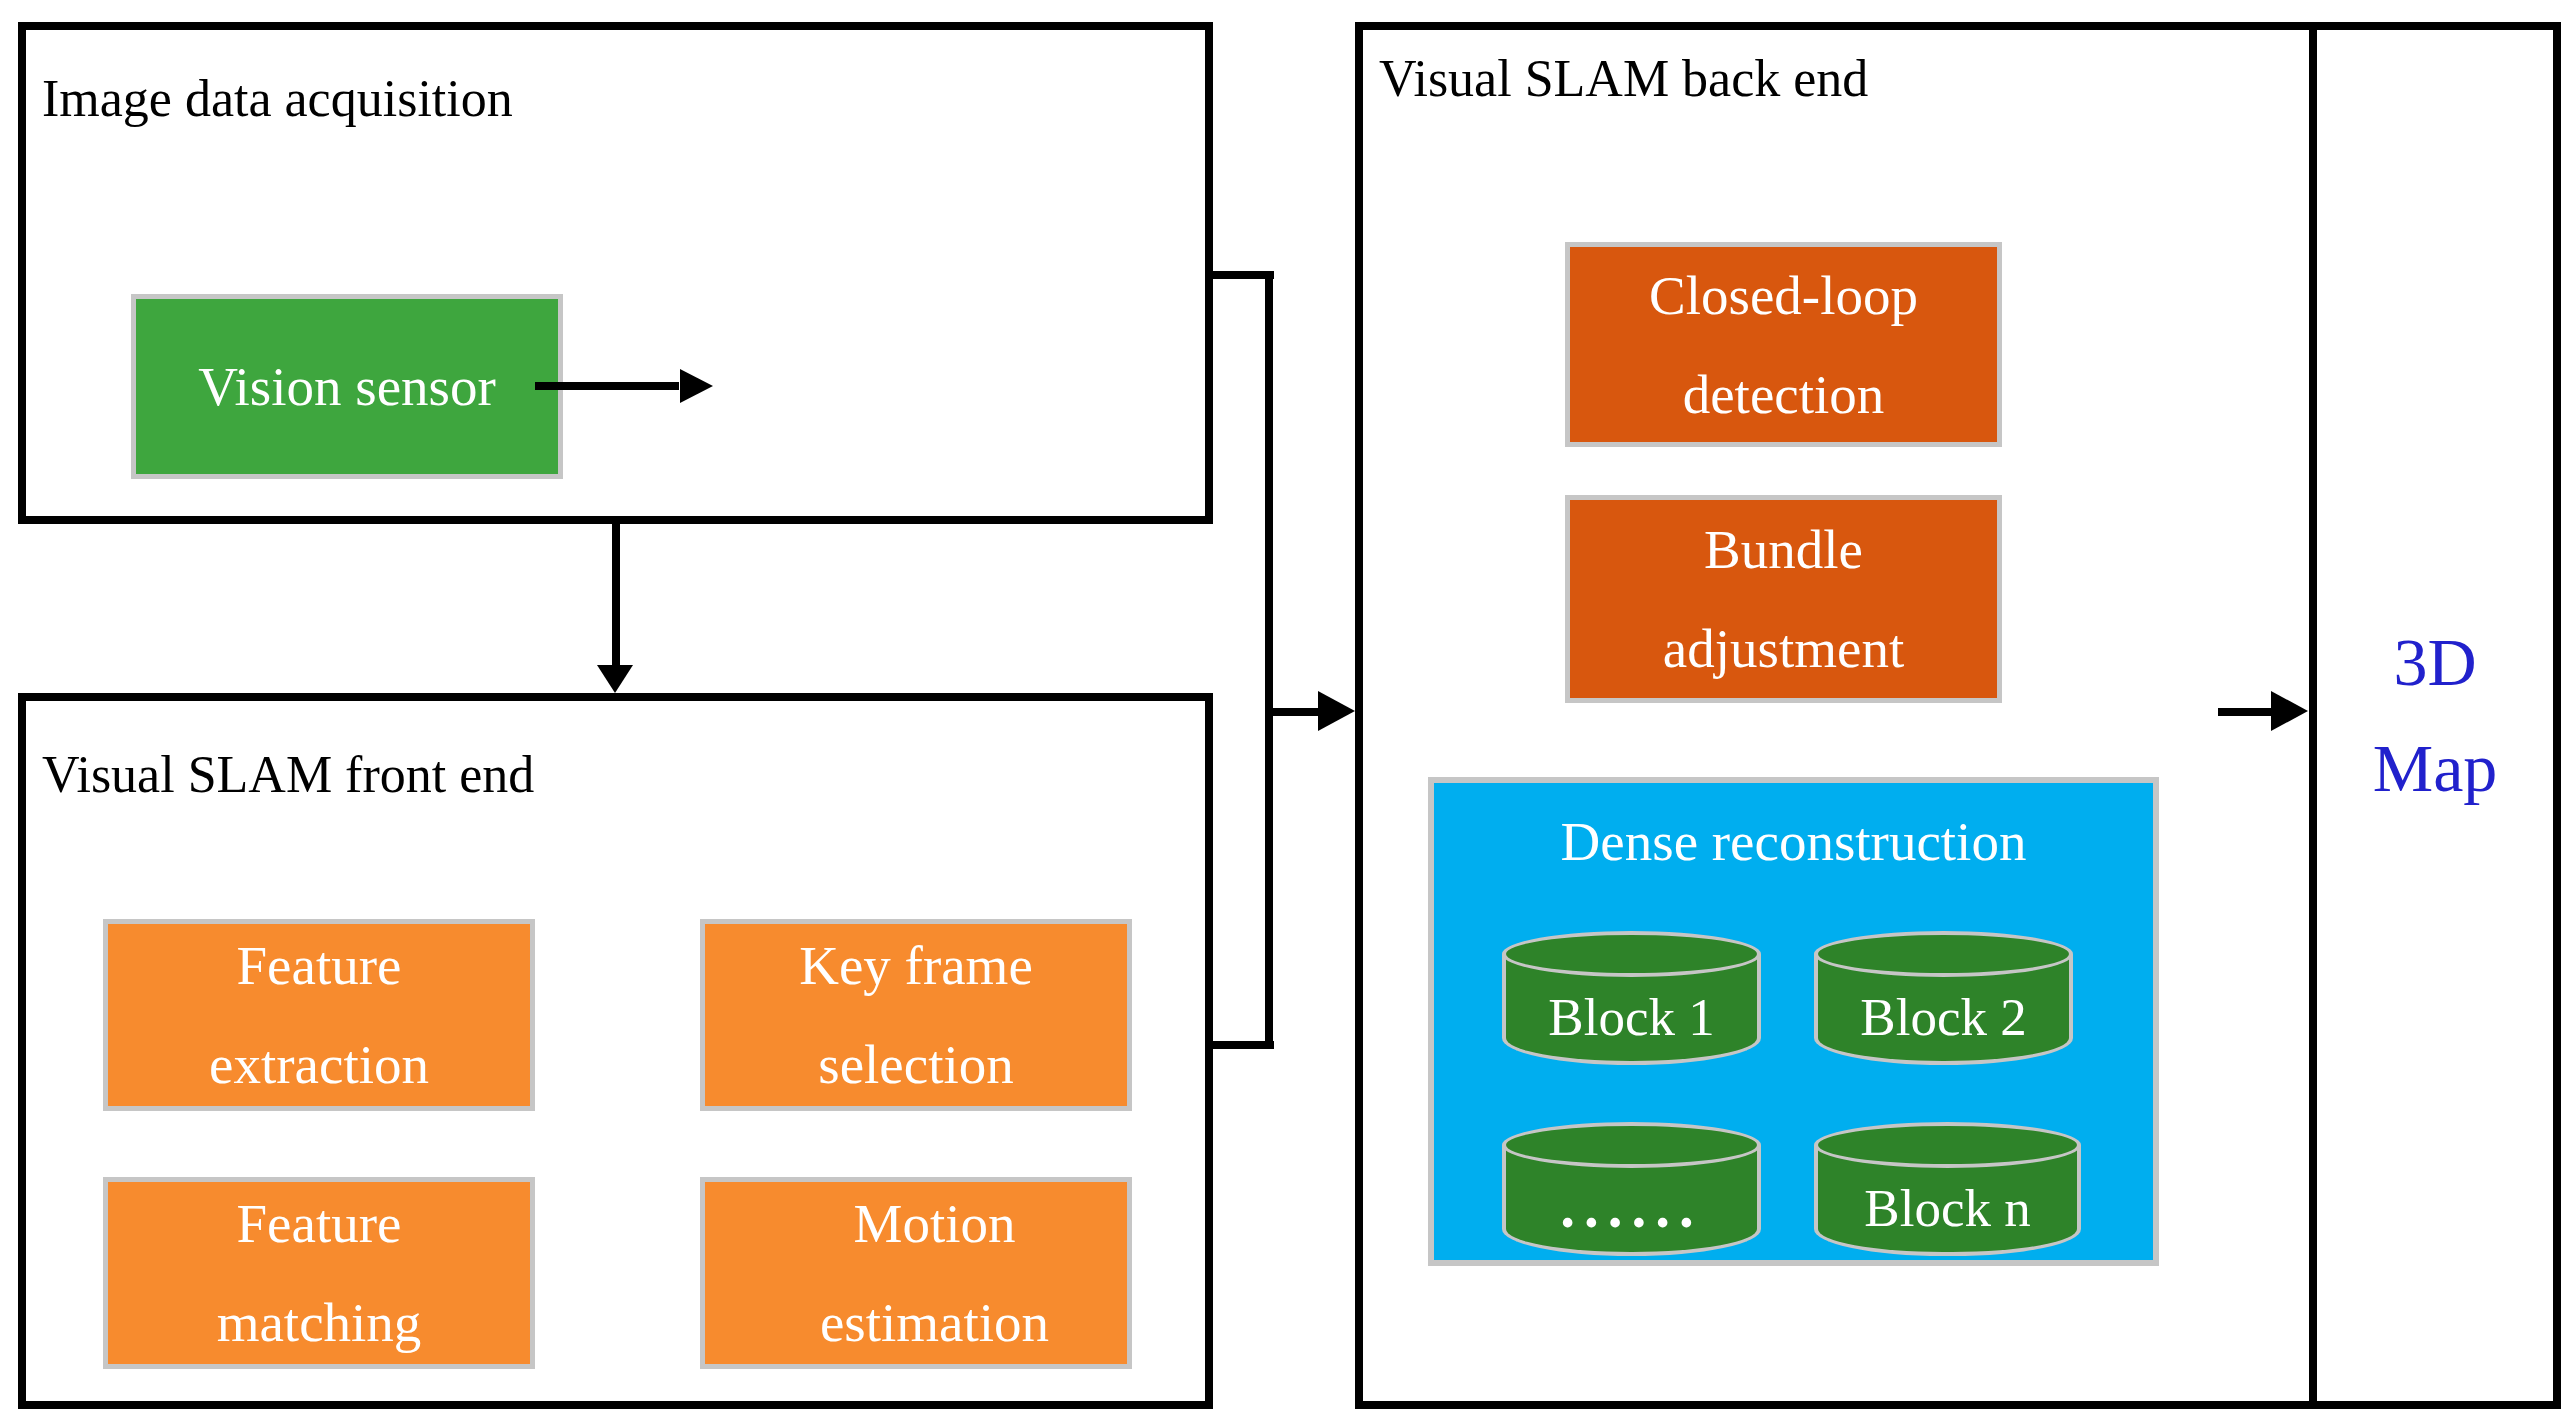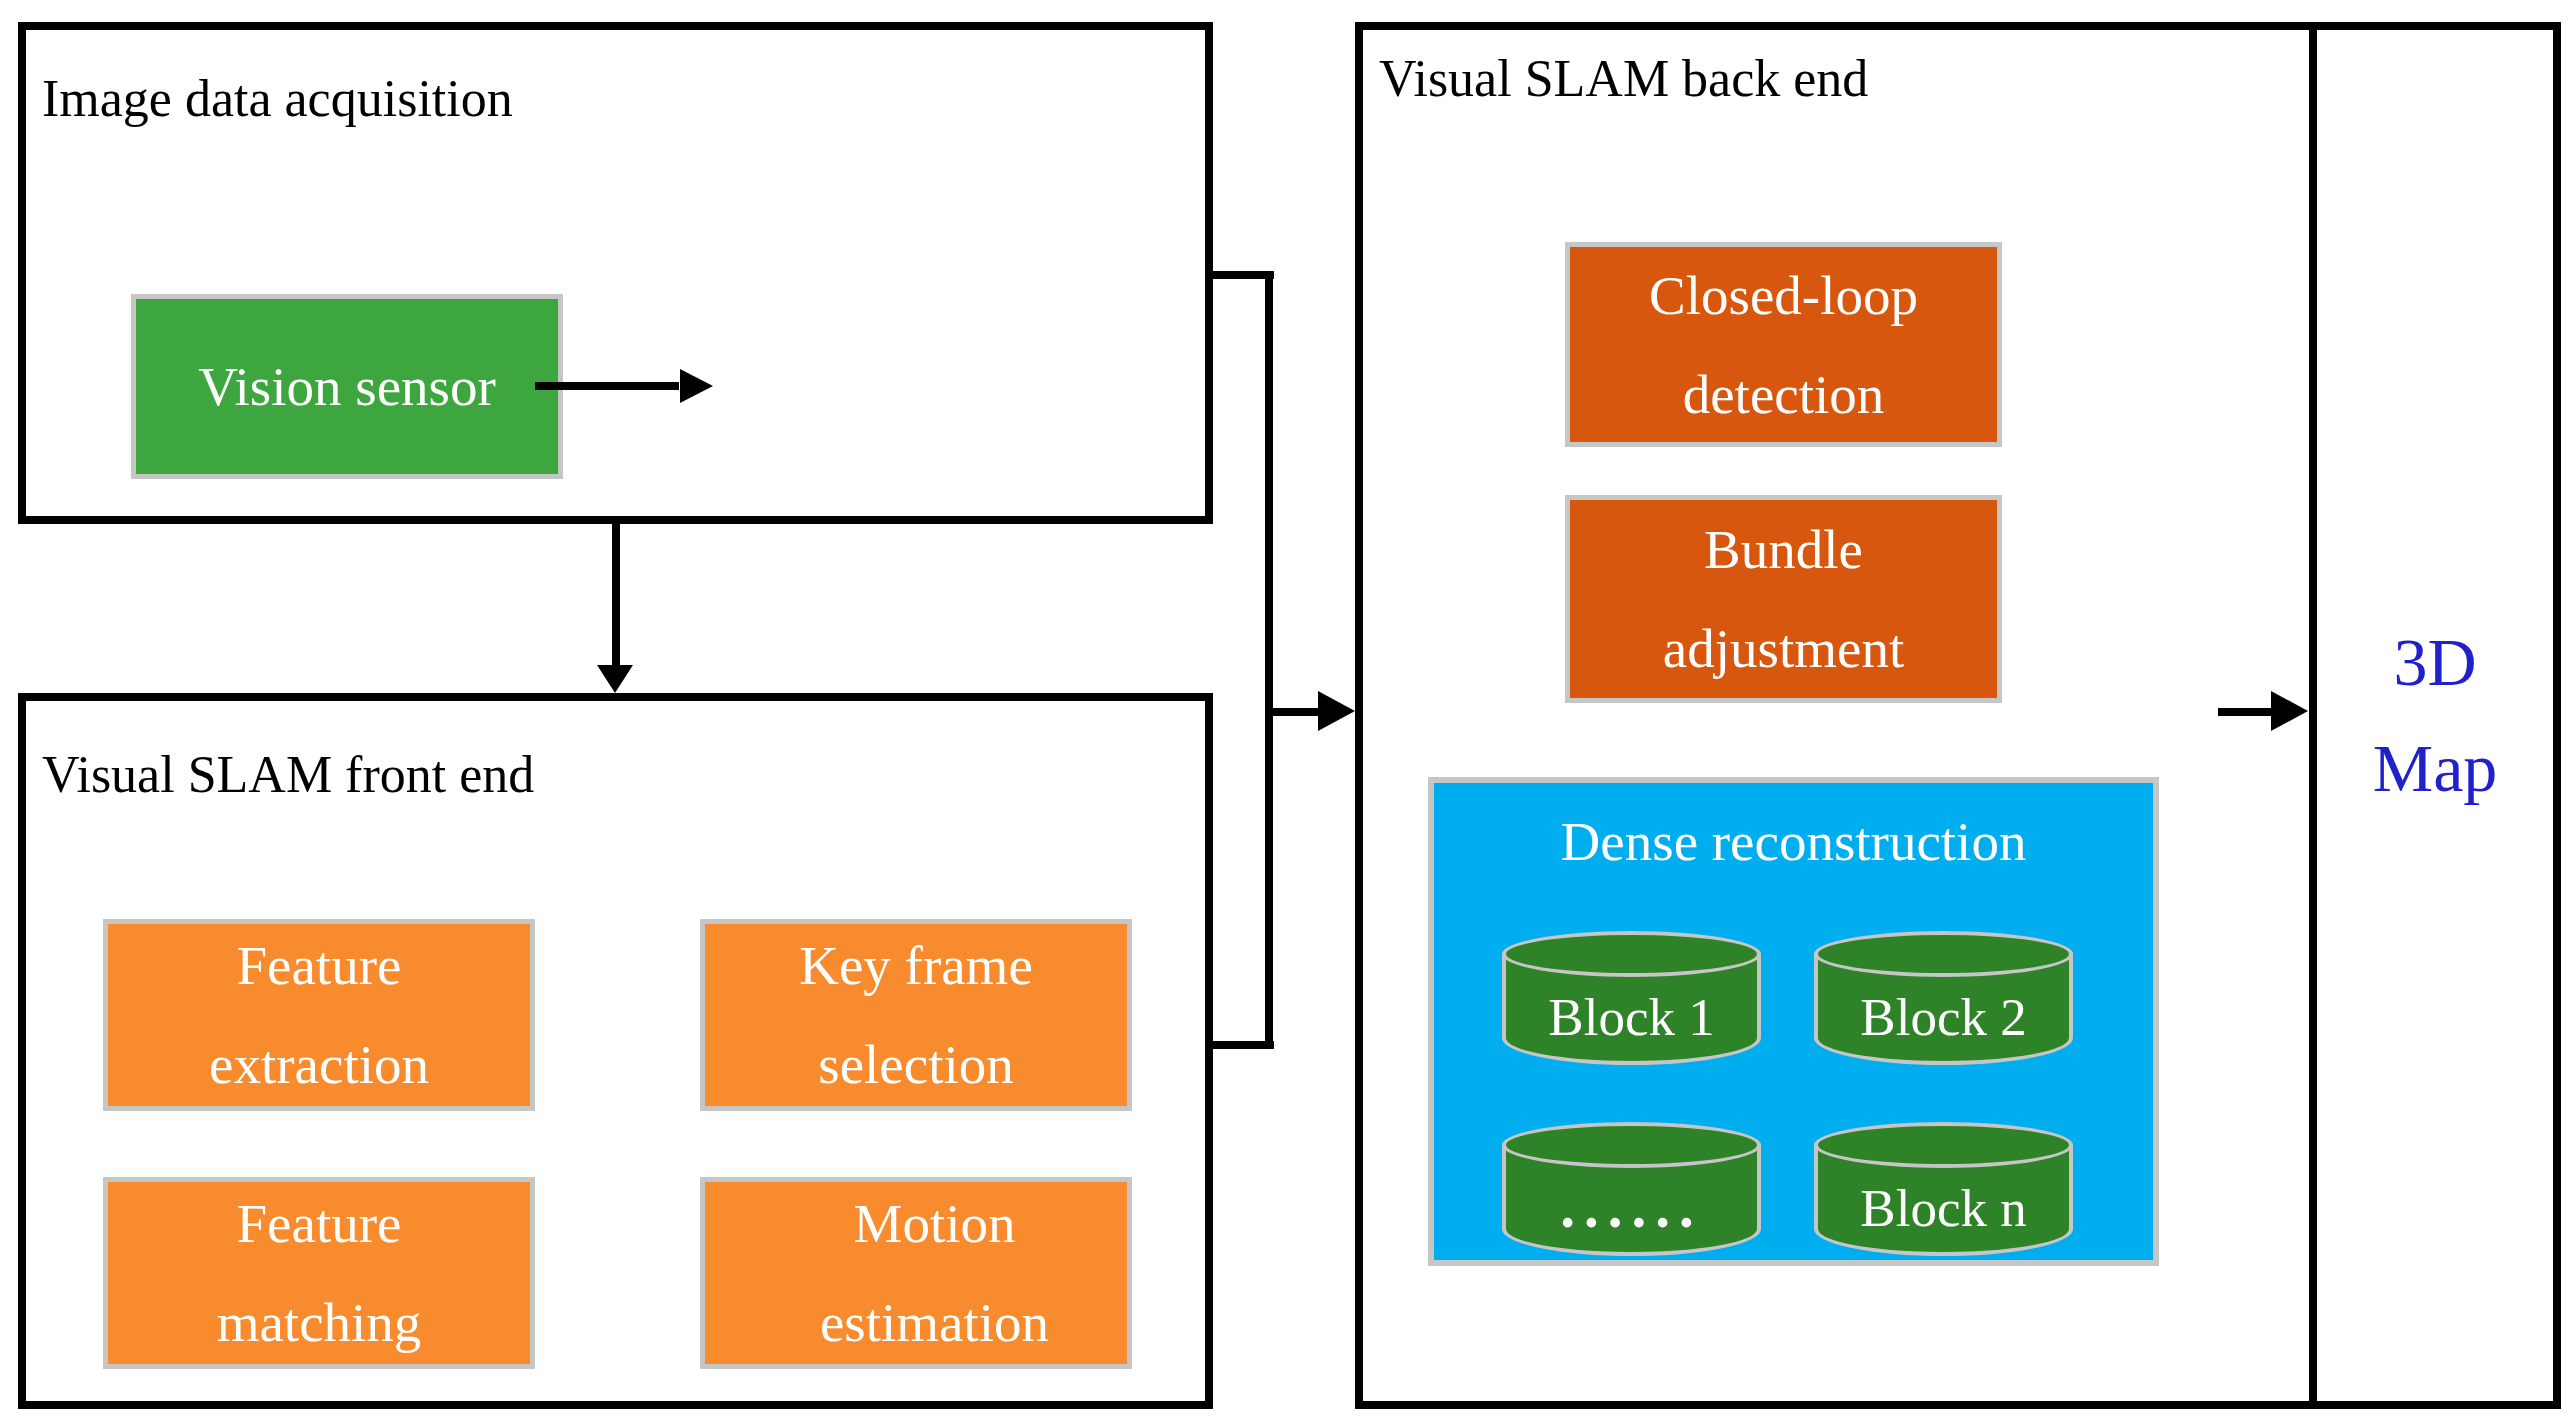--- a/index.html
+++ b/index.html
@@ -182,21 +182,21 @@
         <div class="cyl-top"></div>
         <div class="cyl-label">Block 2</div>
       </div>
 
       <div class="cylinder" style="left:68px; top:339px;">
         <div class="cyl-body"></div>
         <div class="cyl-top"></div>
         <div class="cyl-label dots">......</div>
       </div>
 
-      <div class="cylinder" style="left:380px; top:339px;">
+      <div class="cylinder" style="left:380px; top:339px;padding-left:8px;">
         <div class="cyl-body"></div>
         <div class="cyl-top"></div>
         <div class="cyl-label">Block n</div>
       </div>
     </div>
   </div>
 
   <div class="hline" style="left:2218px; top:708px; width:53px; height:8px;"></div>
   <div class="arrowhead-right" style="left:2271px; top:691px;"></div>
 

